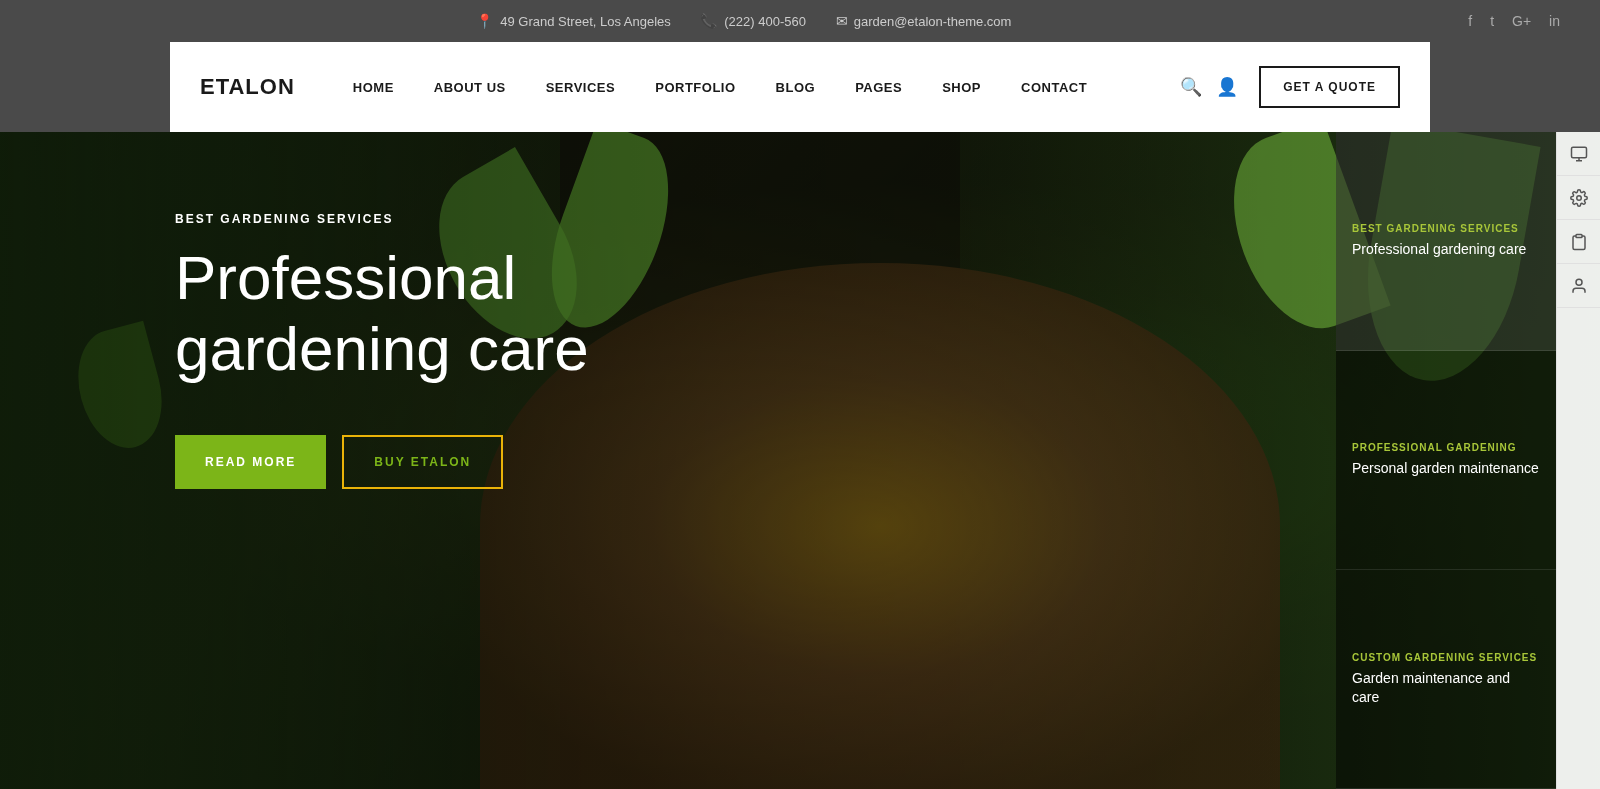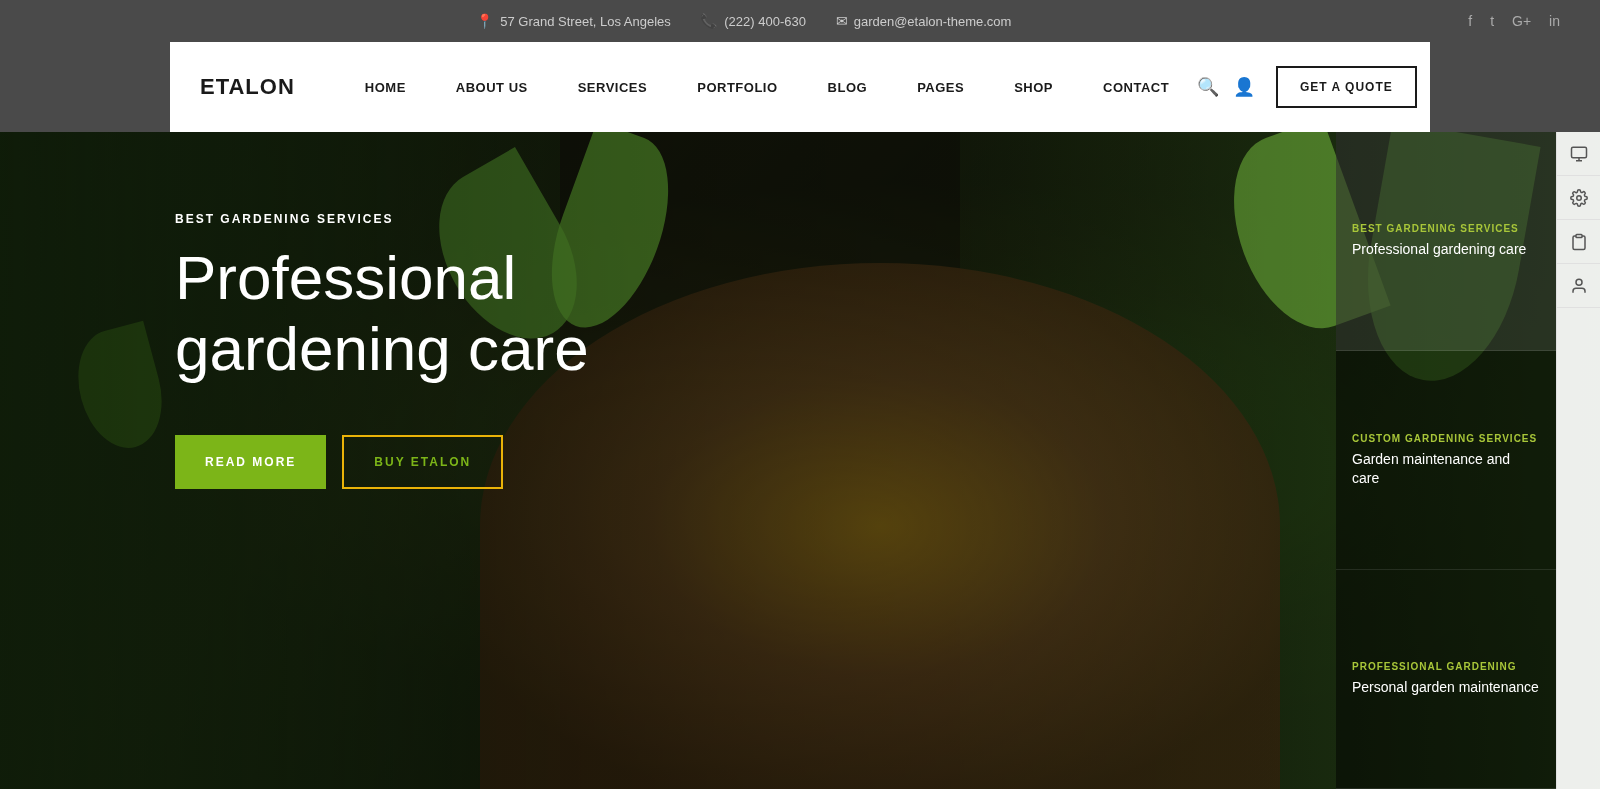--- a/index.html
+++ b/index.html
@@ -56,26 +56,26 @@
       padding: 0 30px;
       position: relative;
       z-index: 10;
       margin: 0 170px;
     }
     .logo {
       font-size: 22px;
       font-weight: 900;
       color: #1a1a1a;
       letter-spacing: 1px;
-      margin-right: 52px;
+      margin-right: 40px;
     }
     .nav {
       display: flex;
       align-items: center;
-      gap: 14px;
+      gap: 4px;
       flex: 1;
     }
     .nav-item {
       font-size: 13px;
       font-weight: 700;
       color: #1a1a1a;
       text-transform: uppercase;
       letter-spacing: 0.5px;
       padding: 0 18px;
       cursor: pointer;
@@ -327,25 +327,25 @@
     }
   </style>
 </head>
 <body>
 
 <div class="top-bar">
   <div class="top-bar-wrapper">
     <div class="top-bar-center">
       <div class="top-bar-item">
         <span style="font-size:14px;">📍</span>
-        <span>57 Grand Street, Los Angeles</span>
+        <span>49 Grand Street, Los Angeles</span>
       </div>
       <div class="top-bar-item">
         <span style="font-size:14px;">📞</span>
-        <span>(222) 400-630</span>
+        <span>(222) 400-560</span>
       </div>
       <div class="top-bar-item">
         <span style="font-size:14px;">✉</span>
         <span>garden@etalon-theme.com</span>
       </div>
     </div>
     <div class="top-bar-social">
       <span class="social-icon">f</span>
       <span class="social-icon">t</span>
       <span class="social-icon">G+</span>
@@ -395,26 +395,26 @@
       <button class="btn-buy">BUY ETALON</button>
     </div>
   </div>
 
   <div class="right-panel" style="right:44px;">
     <div class="panel-slide">
       <div class="panel-slide-subtitle">BEST GARDENING SERVICES</div>
       <div class="panel-slide-title">Professional gardening care</div>
     </div>
     <div class="panel-slide">
+      <div class="panel-slide-subtitle">PROFESSIONAL GARDENING</div>
+      <div class="panel-slide-title">Personal garden maintenance</div>
+    </div>
+    <div class="panel-slide">
       <div class="panel-slide-subtitle">CUSTOM GARDENING SERVICES</div>
       <div class="panel-slide-title">Garden maintenance and care</div>
-    </div>
-    <div class="panel-slide">
-      <div class="panel-slide-subtitle">PROFESSIONAL GARDENING</div>
-      <div class="panel-slide-title">Personal garden maintenance</div>
     </div>
   </div>
 
   <div class="side-icons">
     <div class="side-icon-item">
       <svg width="18" height="18" viewBox="0 0 24 24" fill="none" stroke="#555" stroke-width="2">
         <rect x="2" y="3" width="20" height="14" rx="2"></rect>
           <line x1="8" y1="21" x2="16" y2="21"></line>
           <line x1="12" y1="17" x2="12" y2="21"></line>
       </svg>

